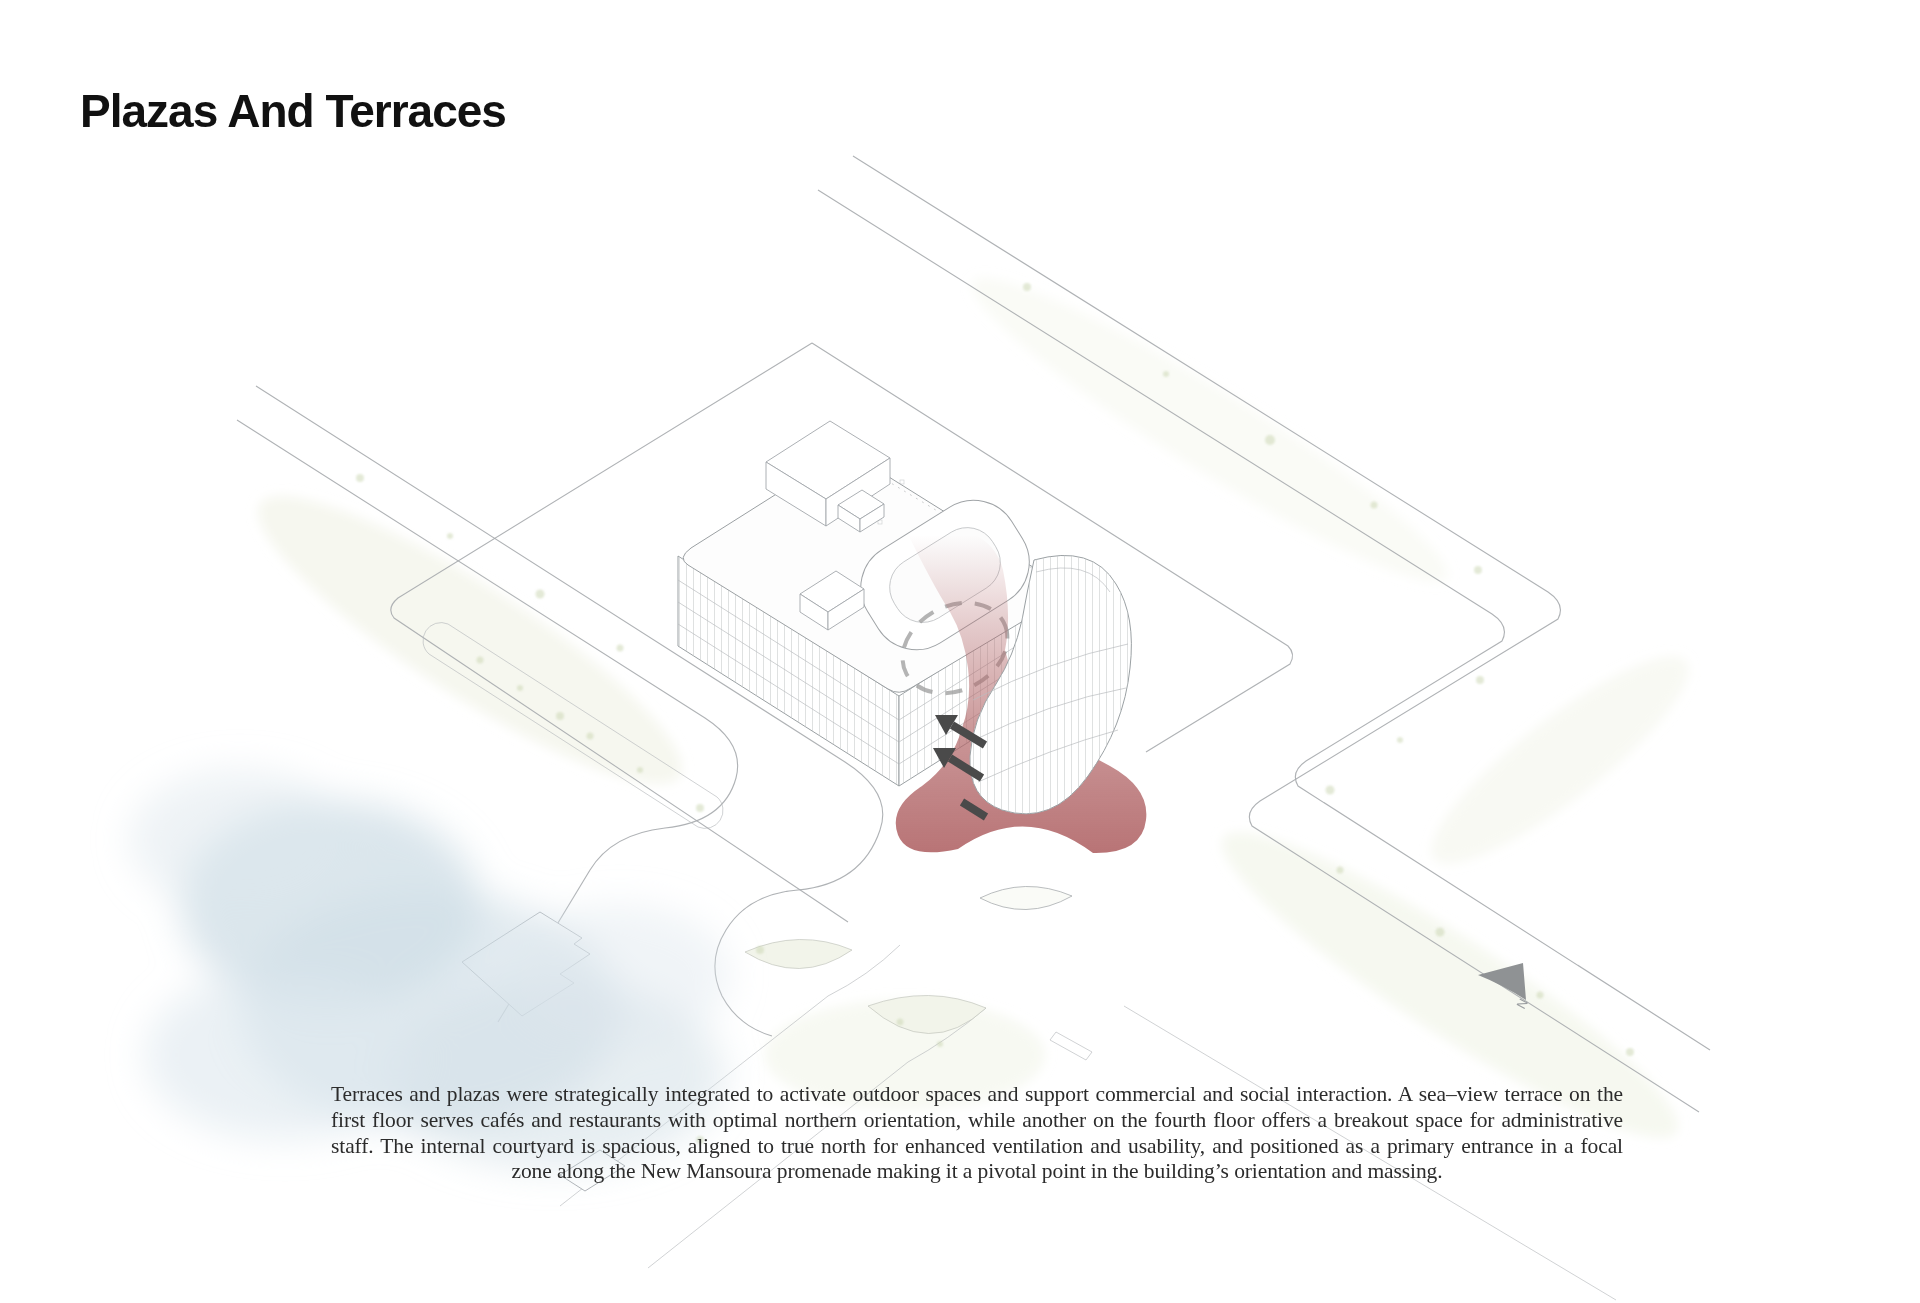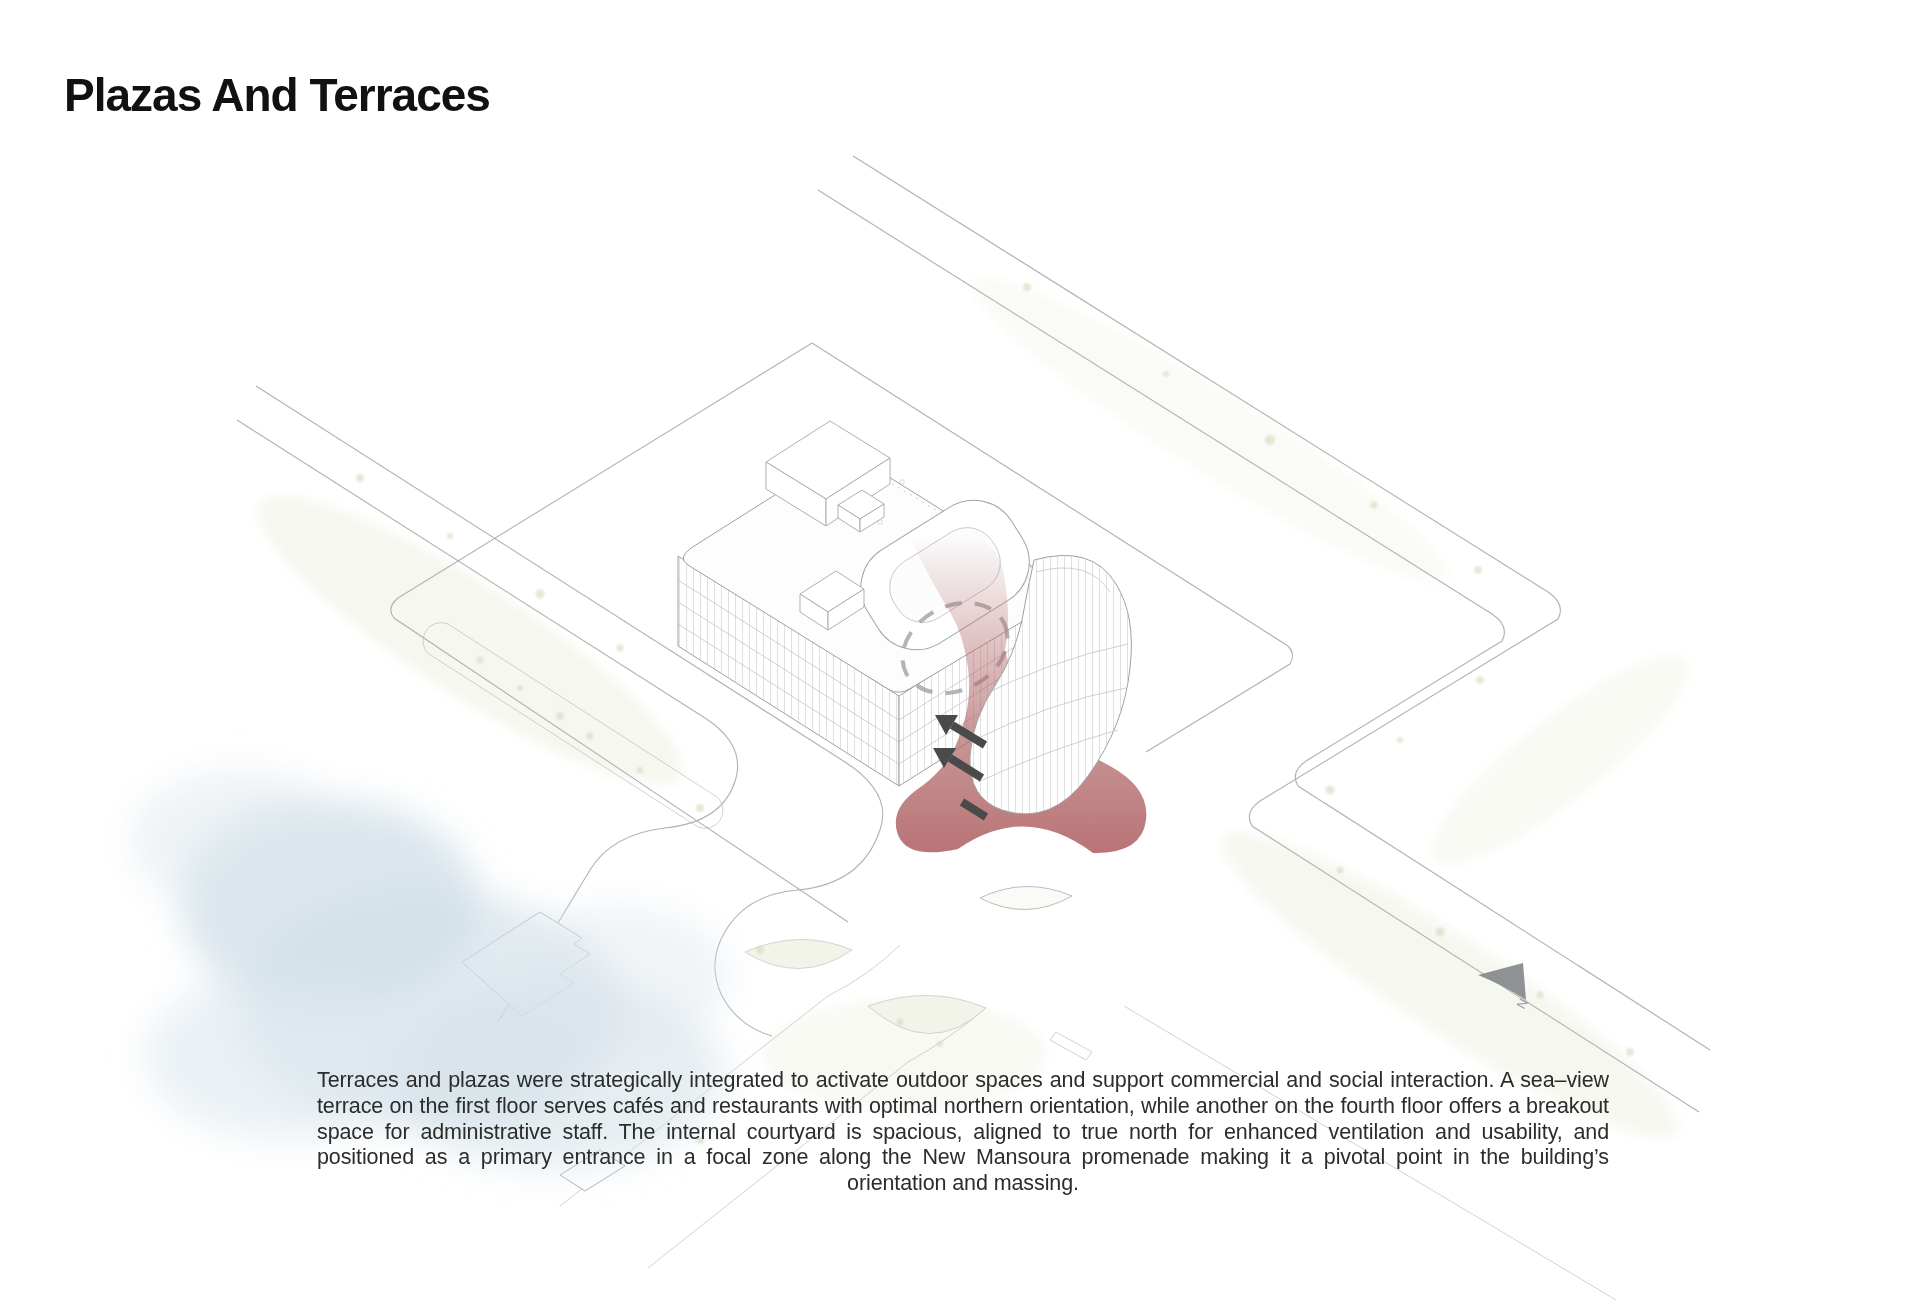--- a/index.html
+++ b/index.html
@@ -1,31 +1,31 @@
 <!DOCTYPE html>
 <html><head>
 <meta charset="utf-8">
 <style>
   html,body{margin:0;padding:0;background:#ffffff;}
   .canvas{
     position:relative;width:1920px;height:1303px;background:#ffffff;
     overflow:hidden;font-family:"Liberation Sans", sans-serif;
   }
   .page-title{
-    position:absolute;left:64px;top:68px;margin:0;
+    position:absolute;left:64px;top:68px;margin:16px;
     font-size:46px;font-weight:700;letter-spacing:-1px;color:#111;
     font-family:"Liberation Sans", sans-serif;
     text-align:center;
   }
   .diagram-svg{position:absolute;left:0;top:0;width:1920px;height:1303px;}
   .description{
-    position:absolute;left:315px;top:1066px;width:1292px;margin:2px;
+    position:absolute;left:315px;top:1066px;width:1292px;margin:16px;
     font-size:21.5px;line-height:25.8px;color:#2c2c2c;letter-spacing:-0.1px;
     text-align:justify;text-align-last:center;
-    font-family:Liberation Sans, sans-serif;
+    font-family:Liberation Serif, serif;
   }
   .hairline{stroke:#a6aaad;stroke-width:1.1;fill:none;opacity:.9;}
   .hairline-thin{stroke:#b4b8bb;stroke-width:.7;fill:none;opacity:.9;}
   .facade{fill:#ffffff;stroke:#9aa0a3;stroke-width:1;}
   .facade-pat{fill:url(#mul);stroke:none;opacity:.8;}
   .floorline{stroke:#b9bcbe;stroke-width:.7;fill:none;}
   .roof{fill:#fdfdfd;stroke:#9ba0a3;stroke-width:1;}
   .whiteblock{fill:#ffffff;stroke:#a3a7ab;stroke-width:.9;}
   .compass-n{font-size:13px;font-family:"Liberation Sans",sans-serif;}
 </style>

